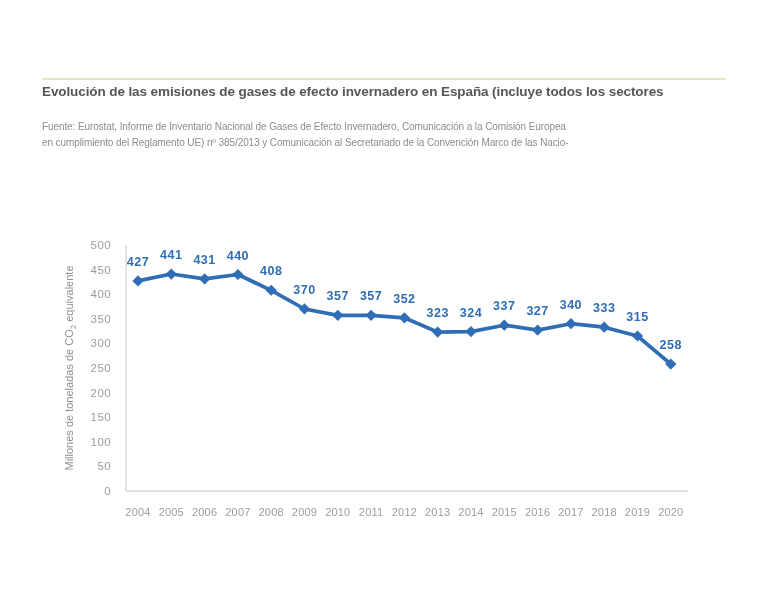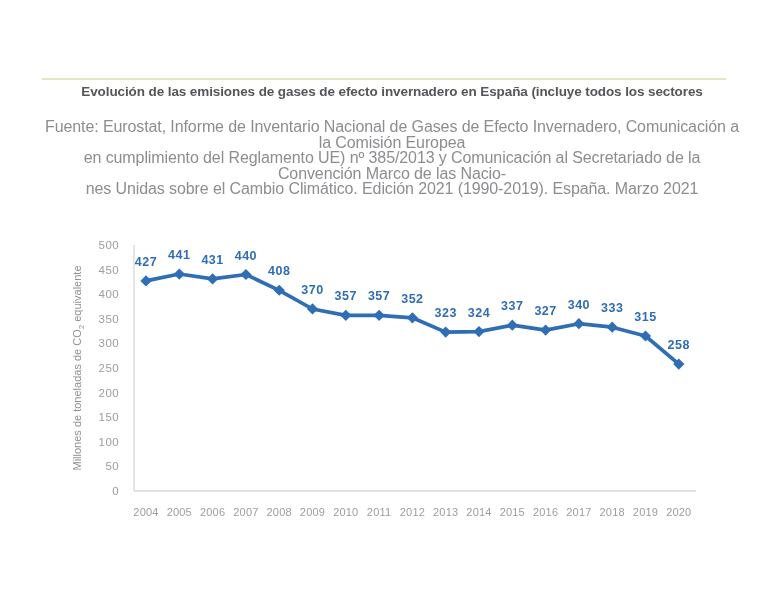--- a/index.html
+++ b/index.html
@@ -3,21 +3,20 @@
 <meta charset="utf-8">
 <style>
   html, body { margin: 0; padding: 0; background: #ffffff; }
   .page {
     position: relative;
     width: 768px;
     height: 592px;
     background: #ffffff;
     overflow: hidden;
     font-family: "Liberation Sans", sans-serif;
-    text-align: center;
   }
   .rule {
     position: absolute;
     left: 42px;
     top: 78px;
     width: 684px;
     height: 2px;
     background: #e4e5c3;
   }
   .title {
@@ -29,29 +28,29 @@
     line-height: 15.5px;
     font-weight: bold;
     color: #55565a;
     letter-spacing: -0.1px;
   }
   .source {
     position: absolute;
     left: 42px;
     top: 119px;
     width: 700px;
-    font-size: 16px;
+    font-size: 10px;
     line-height: 15.5px;
     font-weight: normal;
     color: #8b8d90;
     letter-spacing: -0.1px;
   }
   .chart-wrap {
     position: absolute;
-    left: 8px;
+    left: 0;
     top: 230px;
     width: 612px;
     height: 320px;
   }
   svg text {
     font-family: "Liberation Sans", sans-serif;
   }
 </style>
 </head>
 <body>
@@ -60,21 +59,20 @@
 
   <div class="rule"></div>
 
   <div class="title">
     <div>Evolución de las emisiones de gases de efecto invernadero en España (incluye todos los sectores</div>
   </div>
 
   <div class="source">
     <div>Fuente: Eurostat, Informe de Inventario Nacional de Gases de Efecto Invernadero, Comunicación a la Comisión Europea</div>
     <div>en cumplimiento del Reglamento UE) nº 385/2013 y Comunicación al Secretariado de la Convención Marco de las Nacio-</div>
-    <div>nes Unidas sobre el Cambio Climático. Edición 2021 (1990-2019). España. Marzo 2021</div>
   </div>
 
   <div class="chart-wrap">
     <svg id="chart" width="768" height="320" viewBox="0 0 768 320">
         <line x1="126" y1="15" x2="126" y2="261" stroke="#d7d8d9" stroke-width="1.3"></line>
         <line x1="126" y1="261" x2="688" y2="261" stroke="#d7d8d9" stroke-width="1.3"></line>
         <text x="111" y="19" text-anchor="end" font-size="11.5" letter-spacing="0.4" fill="#9b9da0">500</text>
         <text x="111" y="43.599999999999994" text-anchor="end" font-size="11.5" letter-spacing="0.4" fill="#9b9da0">450</text>
         <text x="111" y="68.19999999999999" text-anchor="end" font-size="11.5" letter-spacing="0.4" fill="#9b9da0">400</text>
         <text x="111" y="92.80000000000001" text-anchor="end" font-size="11.5" letter-spacing="0.4" fill="#9b9da0">350</text>

